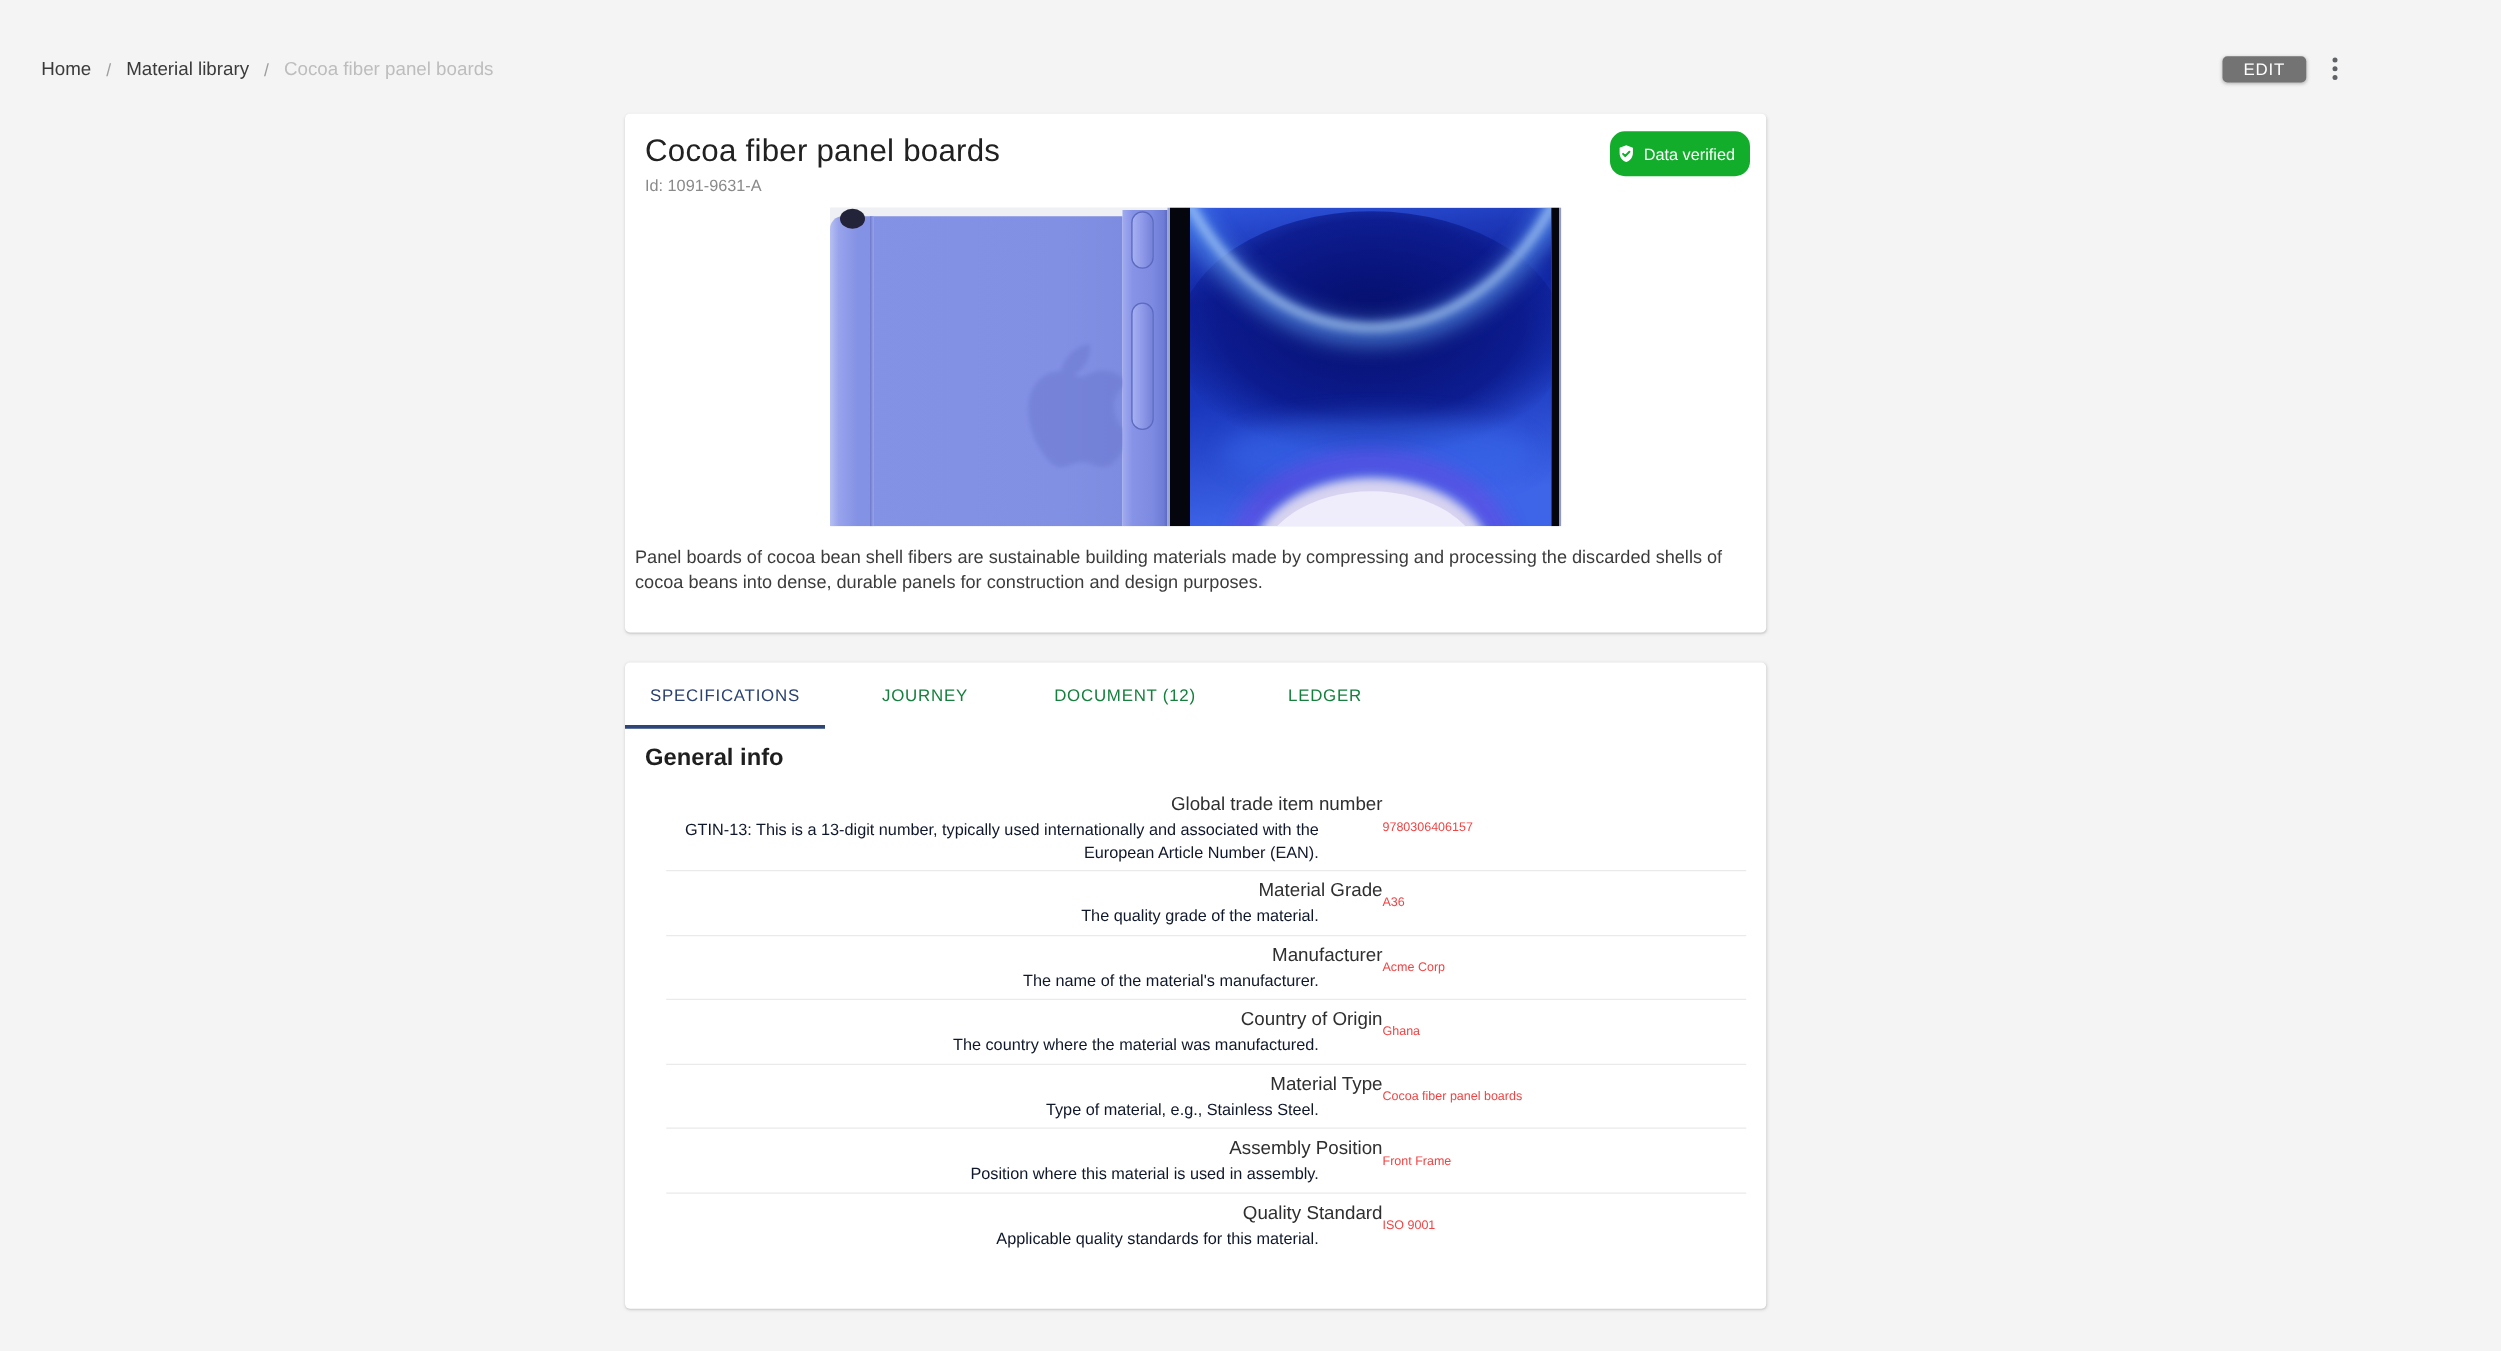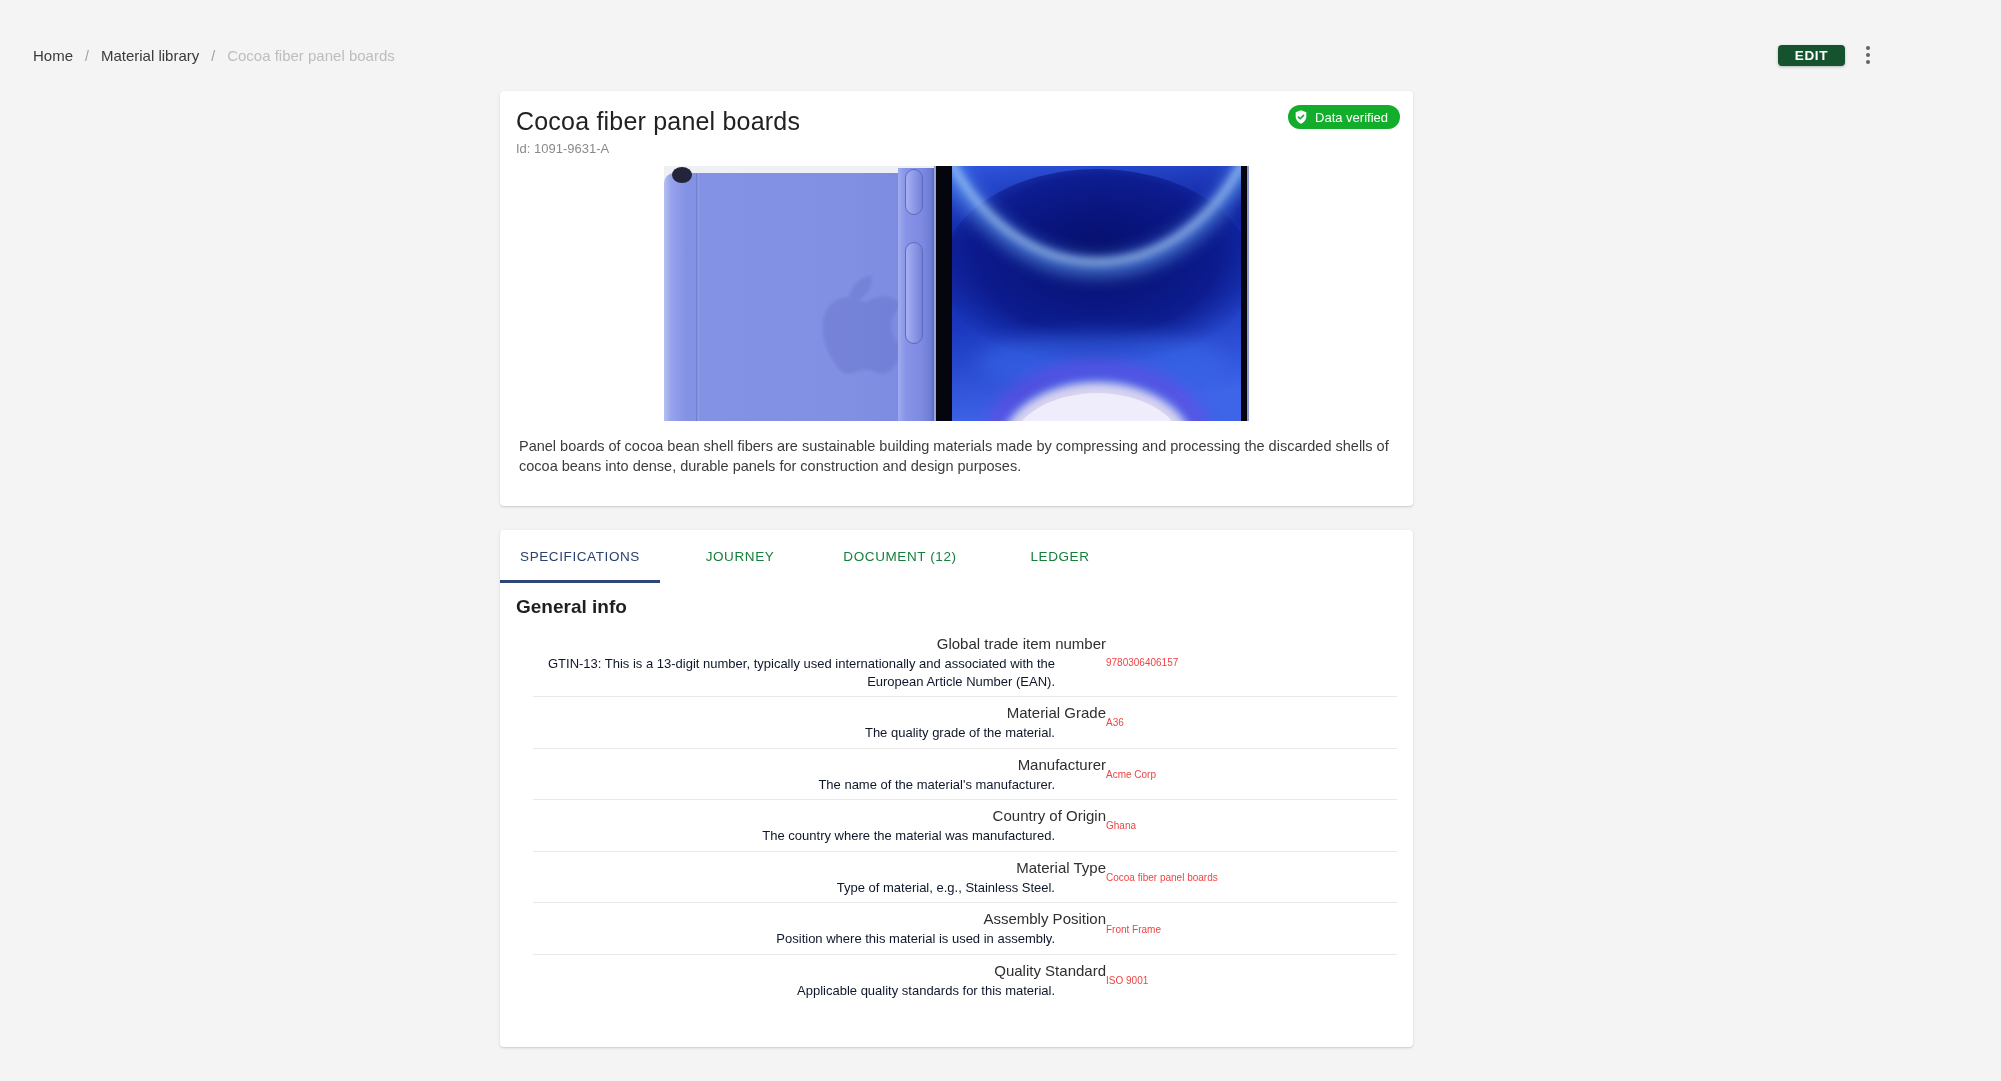--- a/index.html
+++ b/index.html
@@ -20,22 +20,22 @@
   }
   .crumb { cursor:pointer; }
   .crumb-sep { color:#9e9e9e; font-size:14px; }
   .crumb-current { color:#bdbdbd; cursor:default; }
 
   .top-actions {
     position:absolute; right:126px; top:40px;
     display:flex; align-items:center; gap:16px;
   }
   .edit-btn {
-    background:#14532d; color:#ffffff; border:none;
-    font-family:inherit; font-size:13.5px; font-weight:bold;
+    background:#737373; color:#ffffff; border:none;
+    font-family:inherit; font-size:13.5px; font-weight:normal;
     letter-spacing:0.6px; padding:0 17px; height:21px;
     border-radius:4px; cursor:pointer;
     box-shadow:0 1px 3px rgba(0,0,0,0.25);
   }
   .kebab { display:flex; flex-direction:column; gap:3px; padding:6px 5px; cursor:pointer; }
   .kebab i { width:4px; height:4px; border-radius:50%; background:#5f6368; }
 
   
   .main-col { position:absolute; left:500px; top:91px; width:913px; }
   .card {
@@ -44,21 +44,21 @@
   }
 
   
   .card-head { position:relative; padding:16px 16px 10px 16px; }
   .page-title { font-size:25px; font-weight:400; color:#212121; letter-spacing:0.2px; }
   .id-line { font-size:13px; color:#8a8a8a; margin-top:5px; }
   .verified-badge {
     position:absolute; top:14px; right:13px;
     display:flex; align-items:center; gap:6px;
     background:#12ad2b; color:#fff; font-size:13px; font-weight:500;
-    height:24px; padding:0 12px 0 5px; border-radius:12px;
+    height:36px; padding:0 12px 0 5px; border-radius:12px;
   }
 
   
   .photo {
     position:relative; width:585px; height:255px; margin:0 auto;
     background:linear-gradient(#eef0f3 0 14px, #e9ecf2 14px 100%);
     overflow:hidden;
   }
   .phone-back {
     position:absolute; left:0; top:7px; width:234px; height:248px;
@@ -85,21 +85,21 @@
   }
   .btn-action { top:1px; height:46px; }
   .btn-volume { top:74px; height:102px; }
   .bezel-l { position:absolute; left:270px; top:0; width:18px; height:255px;
     background:linear-gradient(90deg,#9aa3d8 0 2px,#05050e 2px 100%); }
   .screen { position:absolute; left:288px; top:0; width:289px; height:255px; }
   .screen svg { display:block; width:100%; height:100%; }
   .bezel-r { position:absolute; left:577px; top:0; width:8px; height:255px;
     background:linear-gradient(90deg,#05050e 0 6px,#8f98d0 6px 100%); }
 
-  .description { padding:15px 16px 30px 19px; }
+  .description { padding:15px 16px 30px 8px; }
   .description p { font-size:14.5px; line-height:1.38; color:#3c3c3c; max-width:885px; }
 
   
   .card-tabs { margin-top:24px; padding-bottom:42px; }
   .tabs { display:flex; height:53px; }
   .tab {
     position:relative; width:160px; display:flex; align-items:center; justify-content:center;
     font-size:13.5px; font-weight:500; letter-spacing:0.6px; text-transform:uppercase;
     color:#15803d; cursor:pointer; user-select:none;
   }

